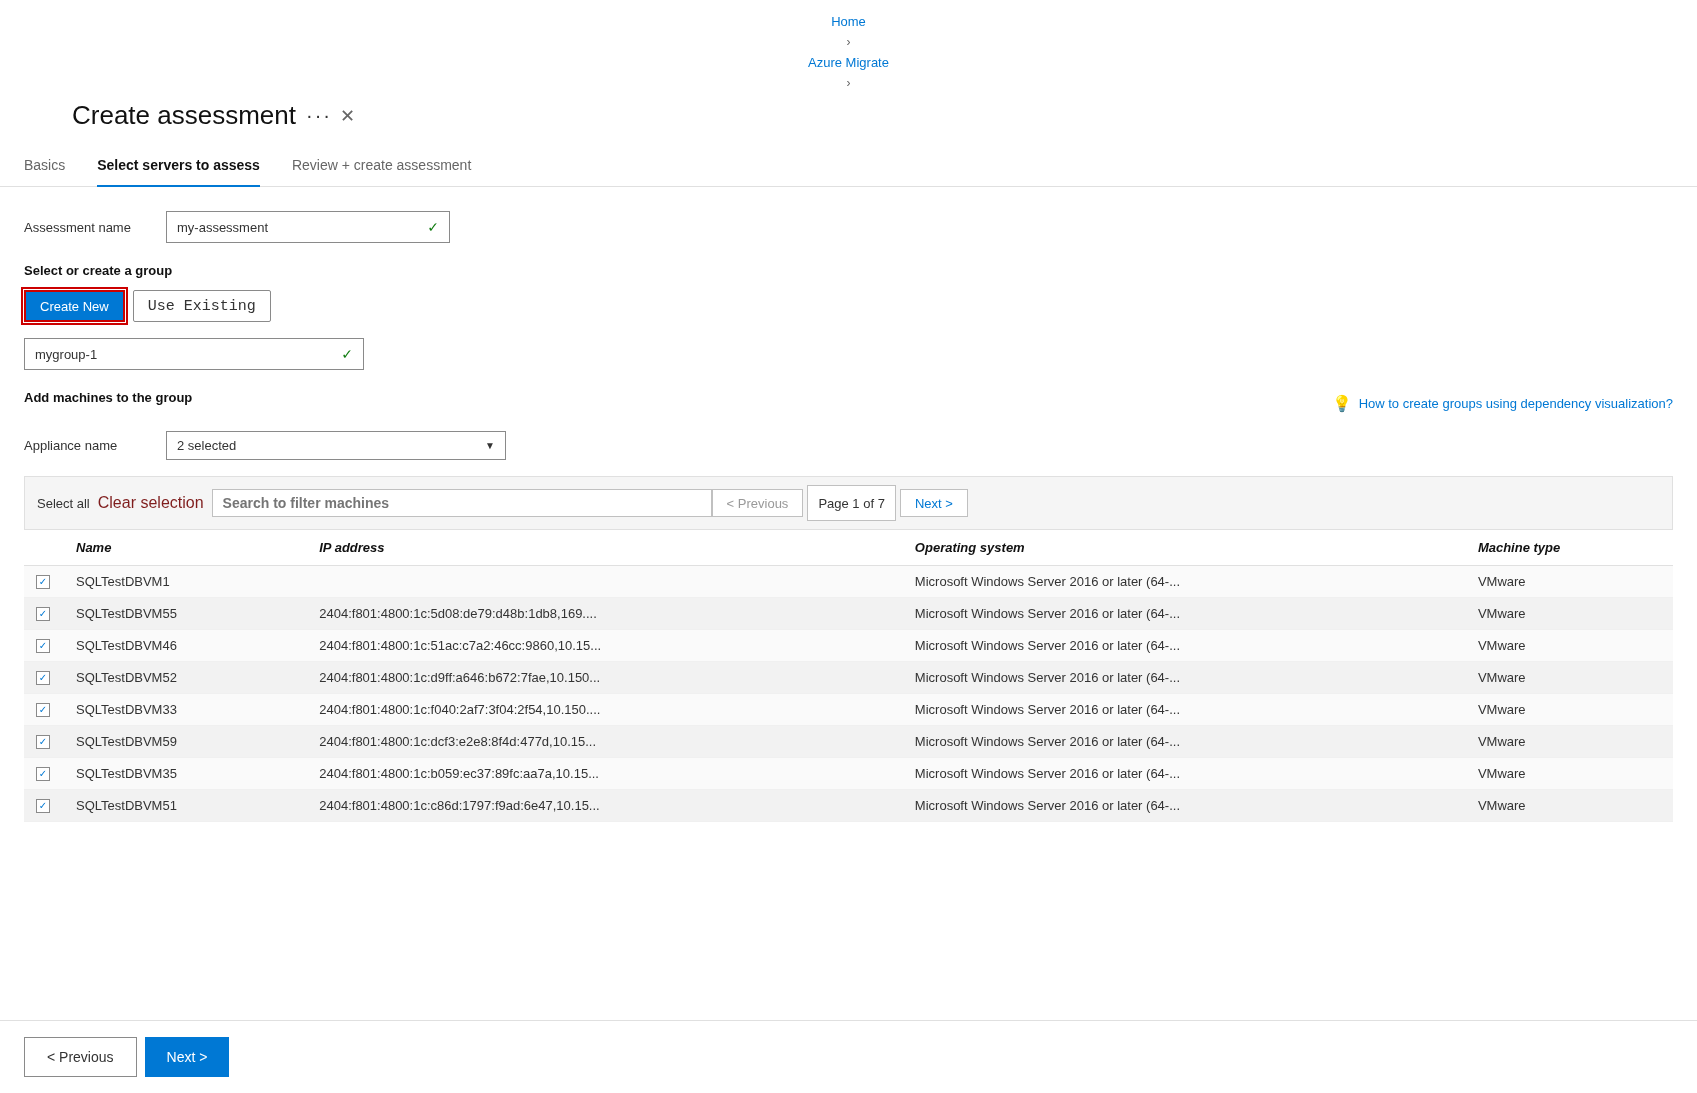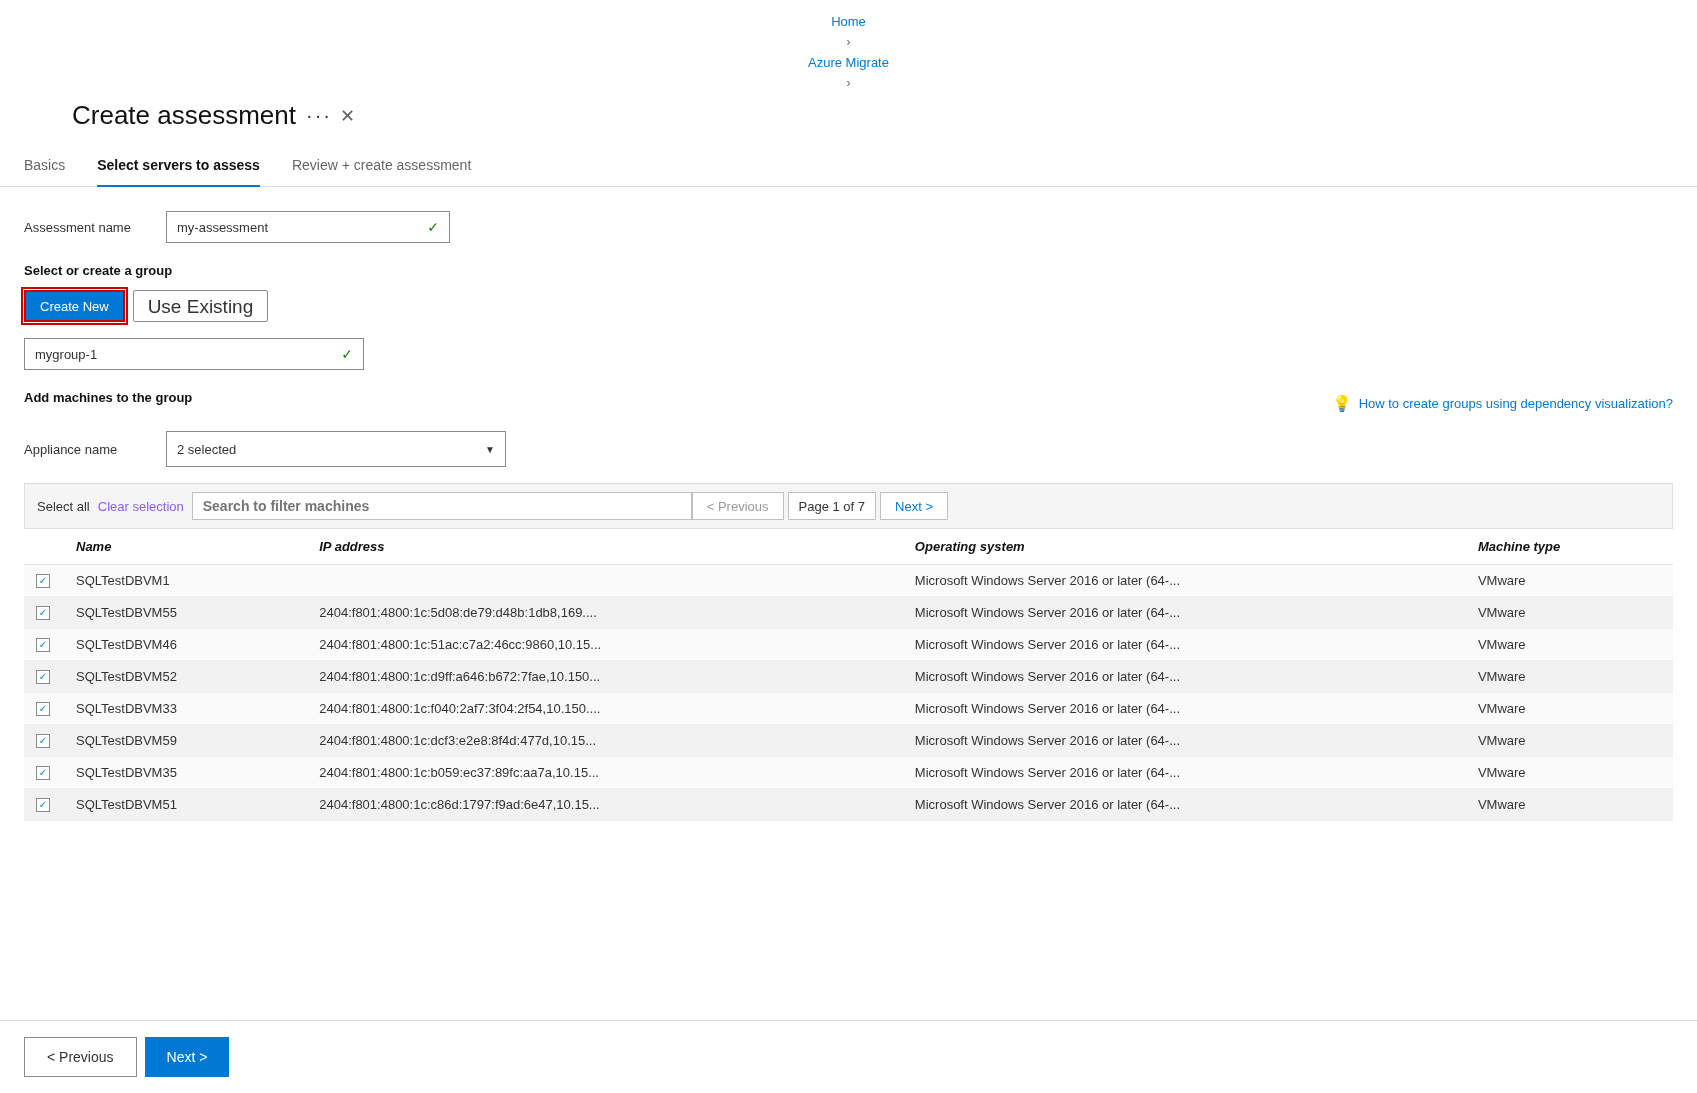--- a/index.html
+++ b/index.html
@@ -153,24 +153,25 @@
       cursor: pointer;
       height: 32px;
       outline: 2px solid #cc0000;
       outline-offset: 1px;
     }
     .btn-use-existing {
       background: #fff;
       color: #333;
       border: 1px solid #8a8a8a;
       padding: 5px 14px;
-      font-size: 19px;
+      font-size: 15px;
       cursor: pointer;
       height: 32px;
       border-radius: 2px;
+      font-family: Liberation Mono, monospace;
     }
 
     
     .group-input {
       display: flex;
       align-items: center;
       border: 1px solid #8a8a8a;
       padding: 5px 10px;
       font-size: 13px;
       width: 340px;
@@ -208,21 +209,21 @@
       gap: 12px;
       margin-bottom: 16px;
     }
     .select-dropdown {
       display: flex;
       align-items: center;
       border: 1px solid #8a8a8a;
       padding: 5px 10px;
       font-size: 13px;
       width: 340px;
-      height: 36px;
+      height: 29px;
       background: #fff;
       justify-content: space-between;
       cursor: pointer;
     }
     .dropdown-arrow {
       font-size: 10px;
       color: #333;
     }
 
     
@@ -237,22 +238,22 @@
     .toolbar-left {
       display: flex;
       align-items: center;
       gap: 8px;
     }
     .select-all-label {
       font-size: 13px;
       color: #333;
     }
     .clear-selection-link {
-      font-size: 13px;
-      color: #8b5cf6;
+      font-size: 16px;
+      color: #7f1d1d;
       cursor: pointer;
       text-decoration: none;
     }
     .search-filter-input {
       border: 1px solid #c0c0c0;
       padding: 4px 10px;
       font-size: 14px;
       width: 500px;
       height: 28px;
       background: #fff;
@@ -273,21 +274,21 @@
       height: 28px;
       color: #0078d4;
     }
     .page-nav-btn.disabled { color: #999; cursor: default; }
     .page-info {
       font-size: 13px;
       color: #333;
       padding: 4px 10px;
       border: 1px solid #c0c0c0;
       background: #fff;
-      height: 28px;
+      height: 36px;
       display: flex;
       align-items: center;
     }
 
     
     .machines-table {
       width: 100%;
       border-collapse: collapse;
       font-size: 13px;
     }

